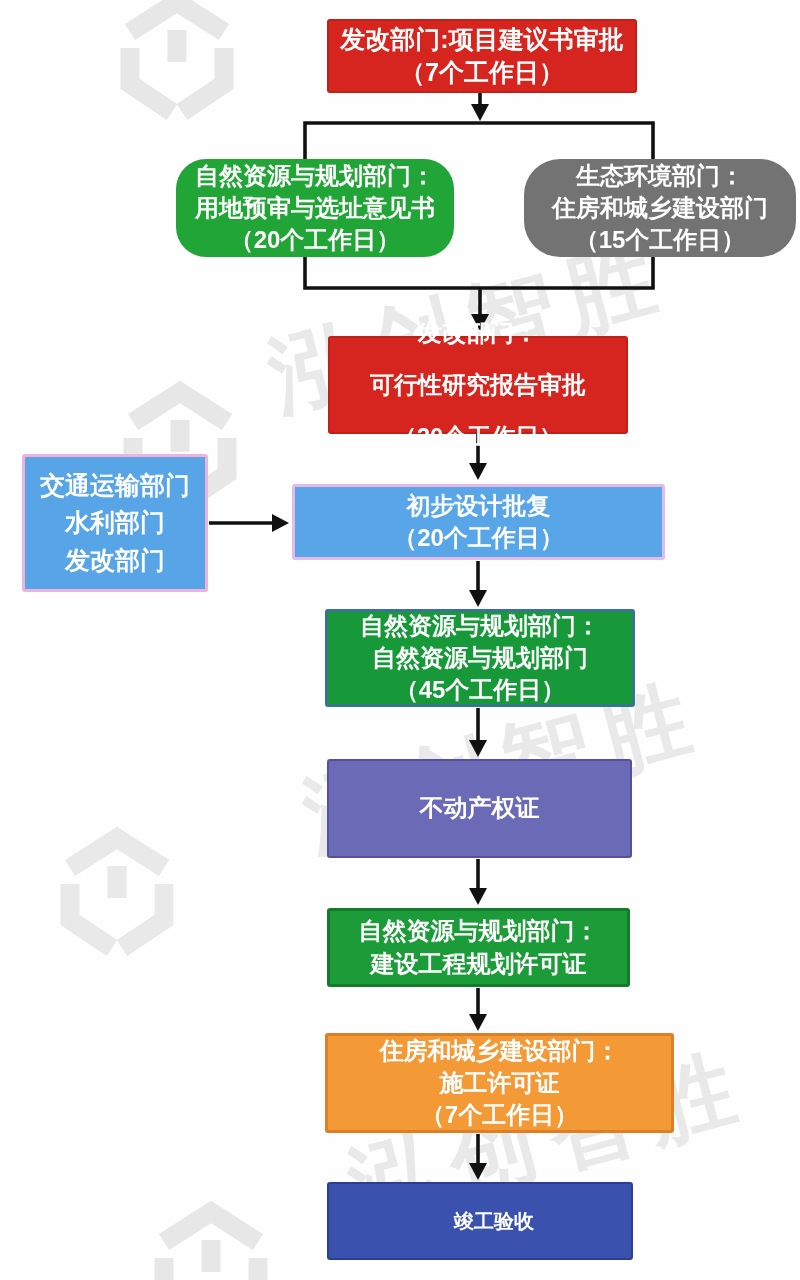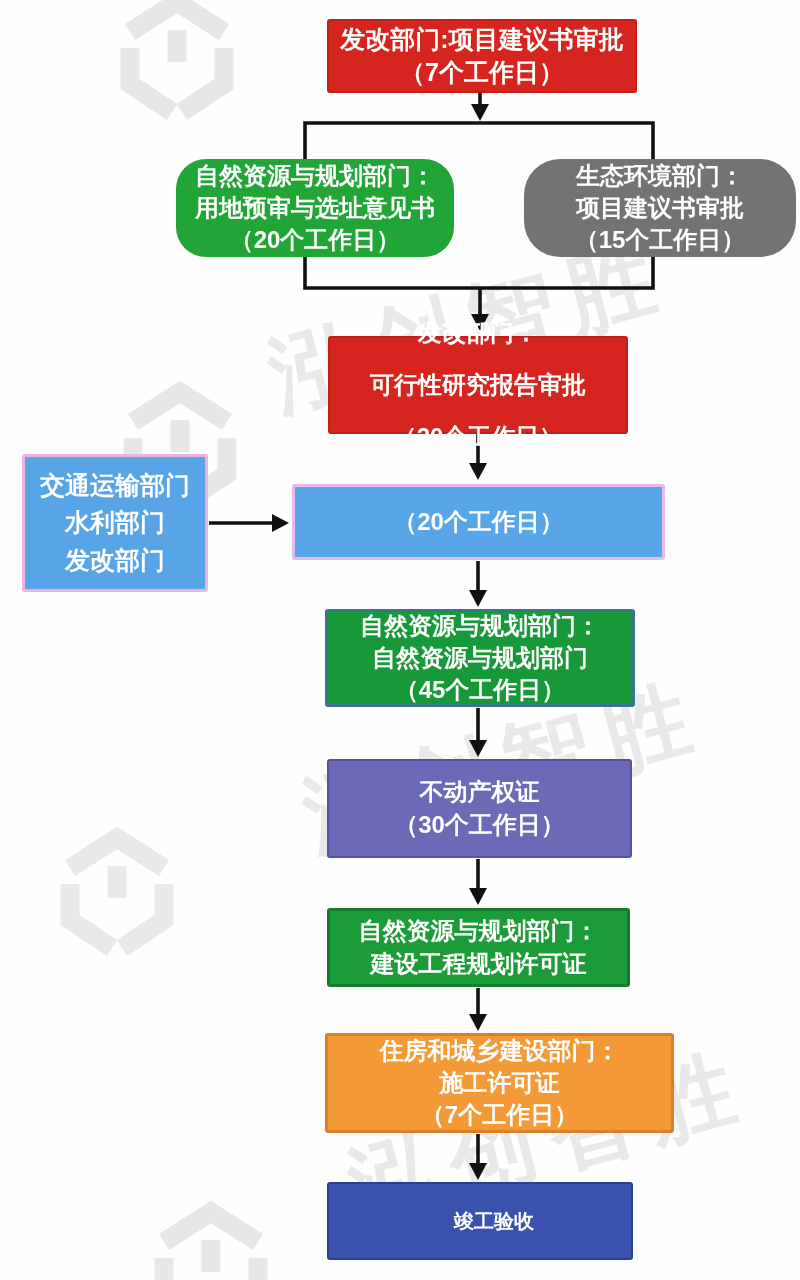--- a/index.html
+++ b/index.html
@@ -99,49 +99,49 @@
 </div>
 
 <div class="node pill fs24" style="left: 176px; top: 159px; width: 278px; height: 98px; background-color: rgb(34, 165, 55);">
   <span class="ln">自然资源与规划部门：</span>
   <span class="ln">用地预审与选址意见书</span>
   <span class="ln">（20个工作日）</span>
 </div>
 
 <div class="node pill fs24" style="left: 524px; top: 159px; width: 272px; height: 98px; border-radius: 36px; background-color: #737373;">
   <span class="ln">生态环境部门：</span>
-  <span class="ln">项目建议书审批</span>
+  <span class="ln">住房和城乡建设部门</span>
   <span class="ln">（15个工作日）</span>
 </div>
 
 <div class="node fs24" style="left: 328px; top: 336px; width: 300px; height: 98px; border: 2px solid rgb(192, 32, 24); background-color: rgb(214, 37, 31); gap: 20px;">
   <span class="ln">发改部门：</span>
   <span class="ln">可行性研究报告审批</span>
   <span class="ln">（20个工作日）</span>
 </div>
 
 <div class="node fs25" style="left: 22px; top: 454px; width: 186px; height: 138px; border: 3px solid rgb(236, 180, 221); line-height: 1.5; background-color: rgb(87, 164, 230);">
   <span class="ln">交通运输部门</span>
   <span class="ln">水利部门</span>
   <span class="ln">发改部门</span>
 </div>
 
 <div class="node fs24" style="left: 292px; top: 484px; width: 373px; height: 76px; border: 3px solid rgb(227, 187, 230); background-color: rgb(88, 166, 232);">
+  <span class="ln">初步设计批复</span>
   <span class="ln">（20个工作日）</span>
 </div>
 
 <div class="node fs24" style="left: 325px; top: 609px; width: 310px; height: 98px; border: 3px solid rgb(55, 117, 143); background-color: rgb(23, 153, 58);">
   <span class="ln">自然资源与规划部门：</span>
   <span class="ln">自然资源与规划部门</span>
   <span class="ln">（45个工作日）</span>
 </div>
 
 <div class="node fs24" style="left: 327px; top: 759px; width: 305px; height: 99px; border: 2px solid rgb(87, 80, 159); background-color: rgb(107, 106, 182);">
   <span class="ln">不动产权证</span>
-  <span class="ln">（30个工作日）</span>
 </div>
 
 <div class="node fs24" style="left: 327px; top: 908px; width: 303px; height: 79px; border: 3px solid rgb(21, 122, 44); background-color: rgb(28, 156, 56);">
   <span class="ln">自然资源与规划部门：</span>
   <span class="ln">建设工程规划许可证</span>
 </div>
 
 <div class="node fs24" style="left: 325px; top: 1033px; width: 349px; height: 100px; border: 3px solid rgb(221, 127, 38); background-color: rgb(243, 154, 55);">
   <span class="ln">住房和城乡建设部门：</span>
   <span class="ln">施工许可证</span>

